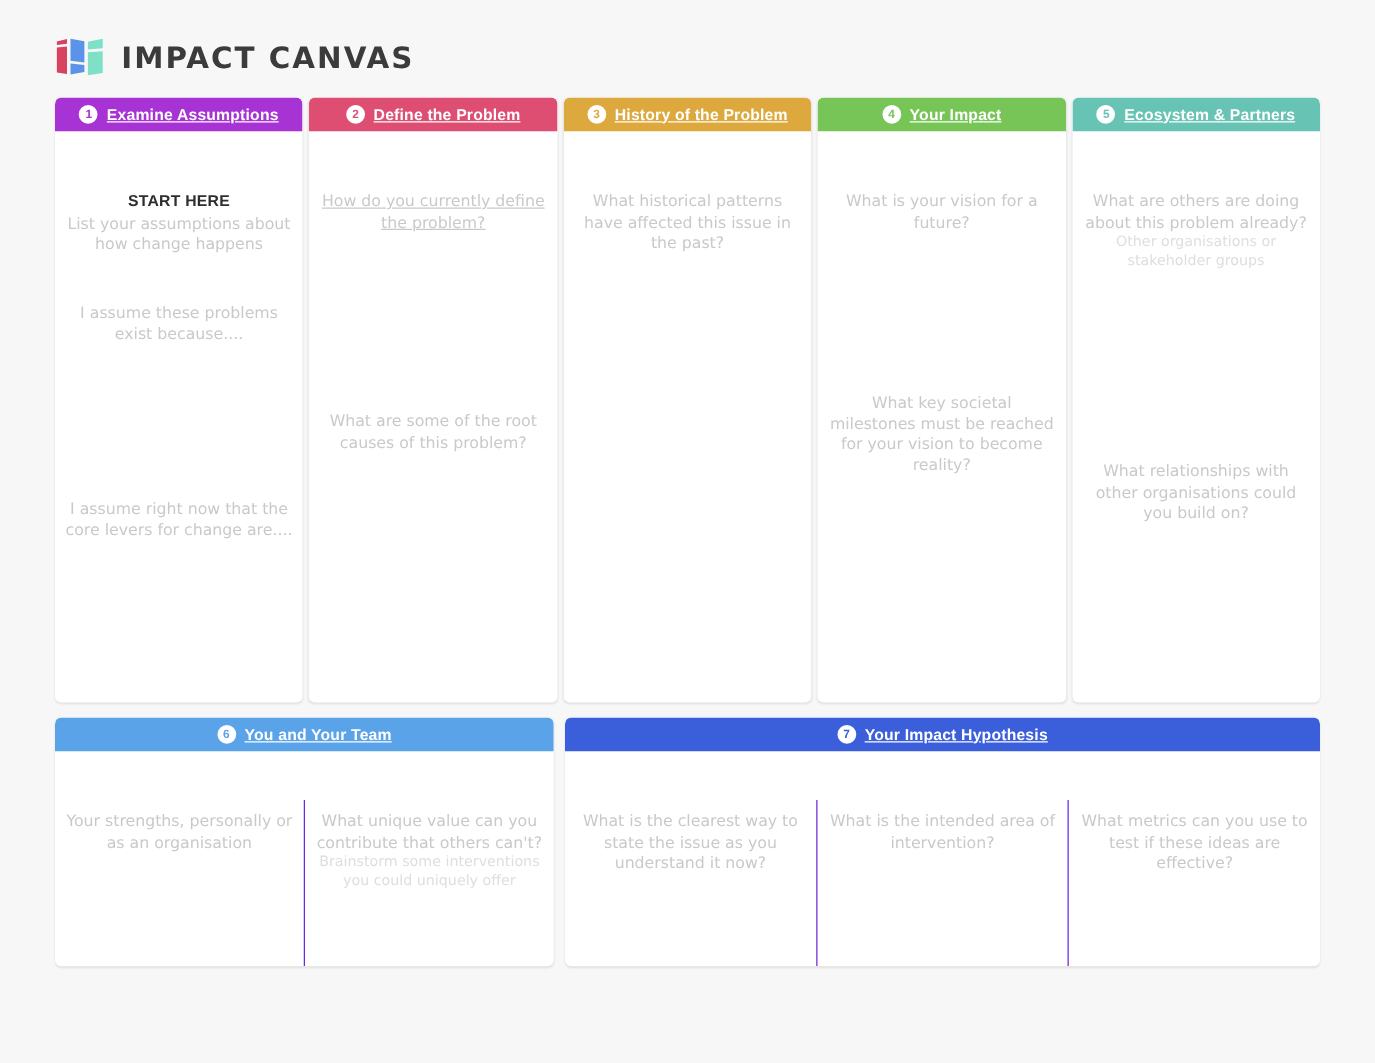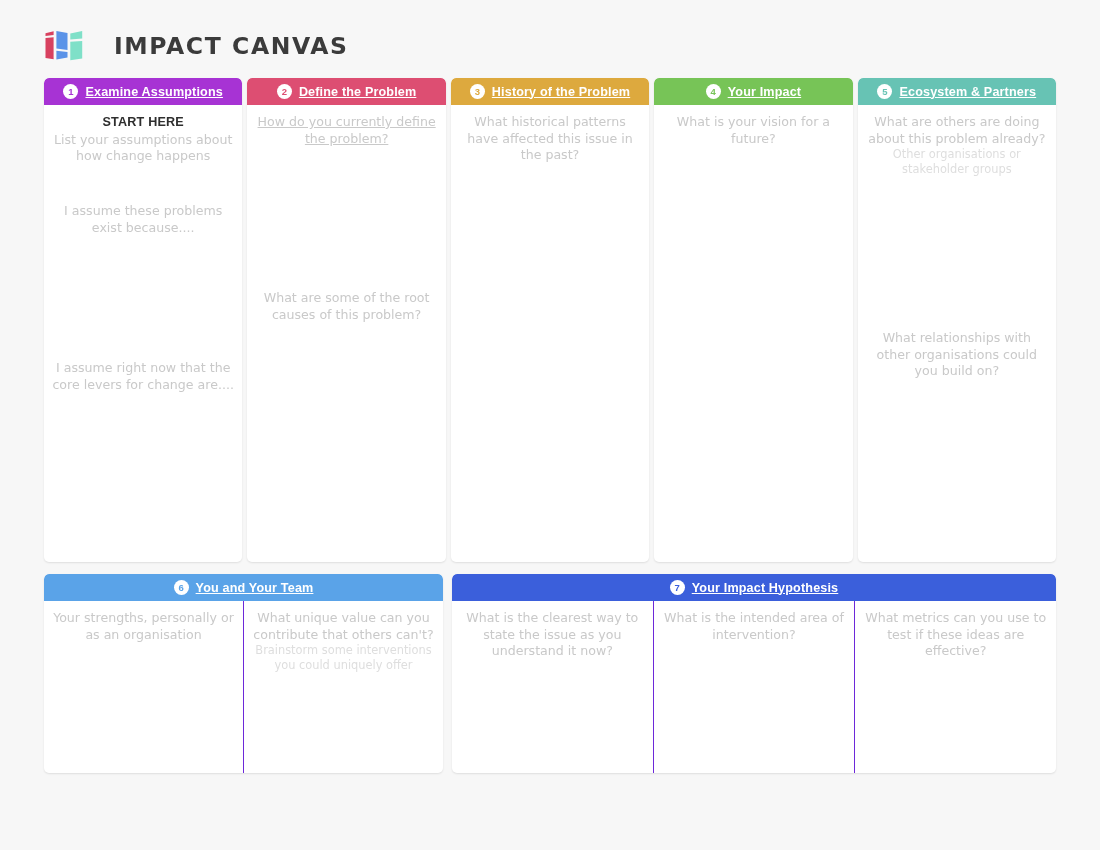--- a/index.html
+++ b/index.html
@@ -20,21 +20,21 @@
     background: #f7f7f7;
   }
 
   
   .brand {
     position: absolute;
     left: 44px;
     top: 30px;
     display: flex;
     align-items: center;
-    gap: 30px;
+    gap: 13px;
   }
   .brand-mark {
     width: 40px;
     height: 31px;
     display: block;
   }
   .brand-text {
     font-size: 23.5px;
     font-weight: bold;
     letter-spacing: 1.6px;
@@ -111,20 +111,21 @@
   .card-body {
     flex: 1 1 auto;
     display: flex;
     position: relative;
   }
   .col {
     flex: 1 1 0;
     position: relative;
     padding: 10px 8px 0 8px;
     box-sizing: border-box;
+    margin-top: 39px;
   }
   .col + .col { border-left: 1px solid #6d28d9; }
 
   .prompt {
     position: absolute;
     left: 8px;
     right: 8px;
     text-align: center;
     font-size: 12.6px;
     line-height: 16.6px;
@@ -202,20 +203,21 @@
         </div>
       </div>
       <div class="card">
         <div class="card-head" style="background: rgb(119, 196, 87);">
           <div class="num" style="color: rgb(119, 196, 87);">4</div>
           <div class="htitle">Your Impact</div>
         </div>
         <div class="card-body">
           <div class="col">
             <div class="prompt" style="top: 9px;">What is your vision for a future?</div>
+            <div class="prompt" style="top: 170px;">What key societal milestones must be reached for your vision to become reality?</div>
           </div>
         </div>
       </div>
       <div class="card">
         <div class="card-head" style="background: rgb(103, 195, 180);">
           <div class="num" style="color: rgb(103, 195, 180);">5</div>
           <div class="htitle">Ecosystem &amp; Partners</div>
         </div>
         <div class="card-body">
           <div class="col">

